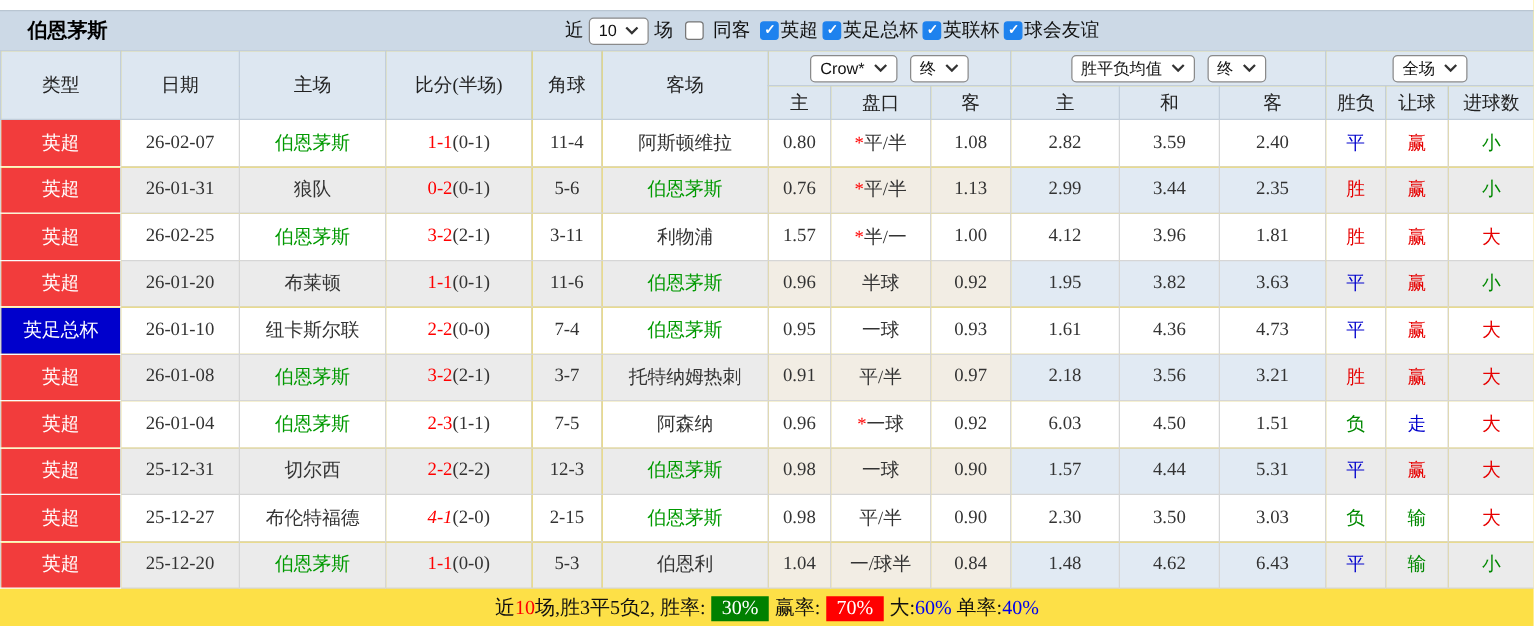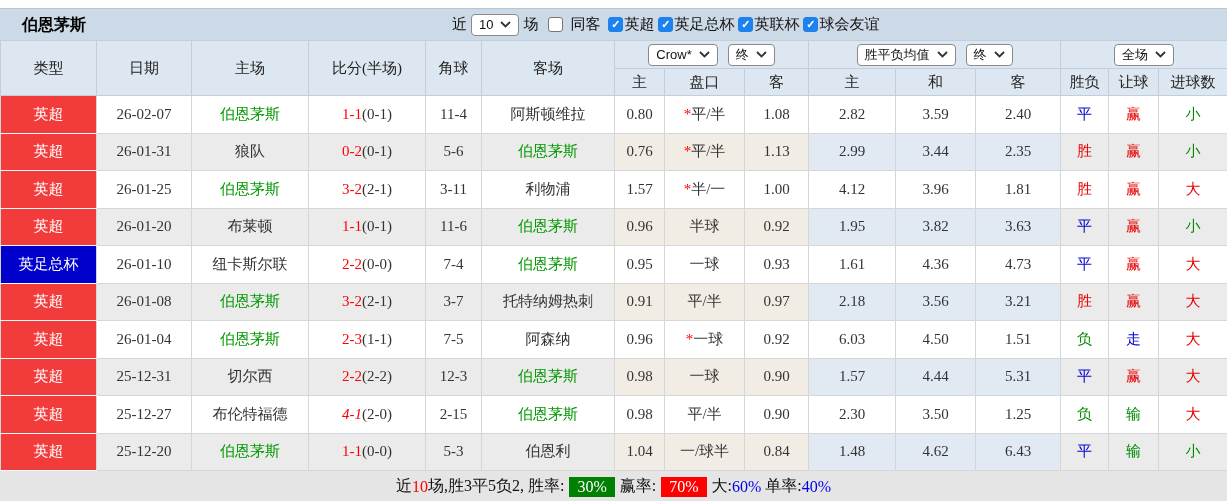--- a/index.html
+++ b/index.html
@@ -1,18 +1,18 @@
 <!DOCTYPE html>
 <html><head>
 <meta charset="utf-8">
 <style>
   * { box-sizing: border-box; }
   html,body { margin:0; padding:0; background:#fff; }
   .widget {
-    width:1227px; height:501px; overflow:hidden; background:#e5e5e5;
+    width:1227px; height:501px; overflow:hidden; background:#fde047;
     font-family:"Liberation Serif", serif; position:relative;
   }
   .topstrip { height:8px; background:#fff; }
   .titlebar {
     height:32px; background:#ccd9e6; border-top:1px solid #b9c6d2;
     position:relative;
   }
   .page-title {
     position:absolute; left:22px; top:50%; transform:translateY(-50%);
     font-weight:bold; font-size:16px; color:#000;
@@ -213,21 +213,21 @@
           <td class="cream">1.13</td>
           <td class="avgc">2.99</td>
           <td class="avgc">3.44</td>
           <td class="avgc">2.35</td>
           <td style="color: rgb(230, 0, 0);">胜</td>
           <td style="color: rgb(230, 0, 0);">赢</td>
           <td style="color: rgb(0, 136, 0);">小</td>
         </tr>
         <tr>
           <td class="col-type" style="background: rgb(242, 60, 60);">英超</td>
-          <td>26-01-25</td>
+          <td>26-02-25</td>
           <td style="color: rgb(0, 153, 0);">伯恩茅斯</td>
           <td><span style="color: rgb(255, 0, 0);">3-2</span><span>(2-1)</span></td>
           <td>3-11</td>
           <td>利物浦</td>
           <td class="cream">1.57</td>
           <td class="cream"><span style="color: rgb(255, 0, 0);">*</span>半/一</td>
           <td class="cream">1.00</td>
           <td class="avgc">4.12</td>
           <td class="avgc">3.96</td>
           <td class="avgc">1.81</td>
@@ -325,21 +325,21 @@
           <td>25-12-27</td>
           <td>布伦特福德</td>
           <td><span style="color: rgb(255, 0, 0); font-style: italic;">4-1</span><span>(2-0)</span></td>
           <td>2-15</td>
           <td style="color: rgb(0, 153, 0);">伯恩茅斯</td>
           <td class="cream">0.98</td>
           <td class="cream">平/半</td>
           <td class="cream">0.90</td>
           <td class="avgc">2.30</td>
           <td class="avgc">3.50</td>
-          <td class="avgc">1.25</td>
+          <td class="avgc">3.03</td>
           <td style="color: rgb(0, 136, 0);">负</td>
           <td style="color: rgb(0, 136, 0);">输</td>
           <td style="color: rgb(230, 0, 0);">大</td>
         </tr>
         <tr>
           <td class="col-type" style="background: rgb(242, 60, 60);">英超</td>
           <td>25-12-20</td>
           <td style="color: rgb(0, 153, 0);">伯恩茅斯</td>
           <td><span style="color: rgb(255, 0, 0);">1-1</span><span>(0-0)</span></td>
           <td>5-3</td>

